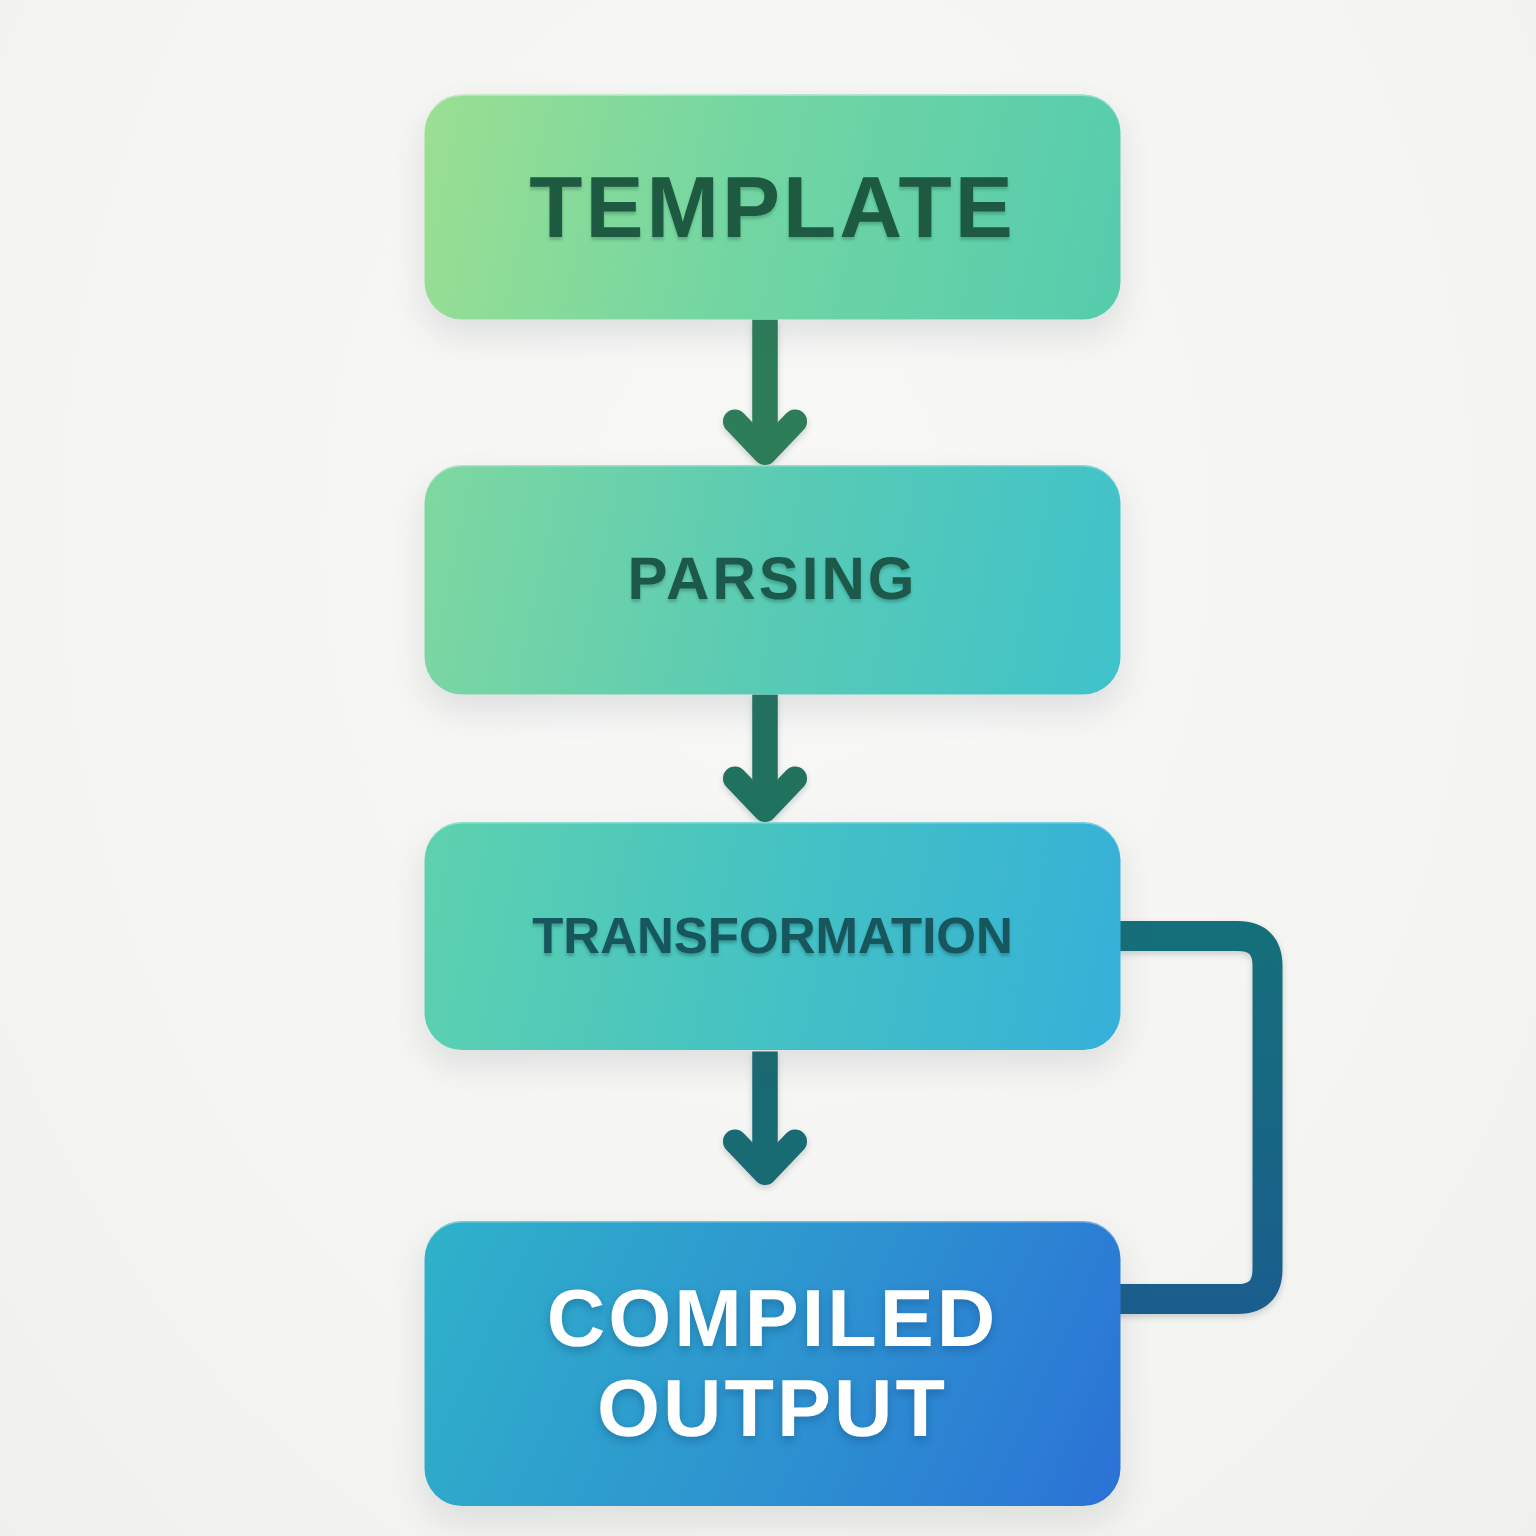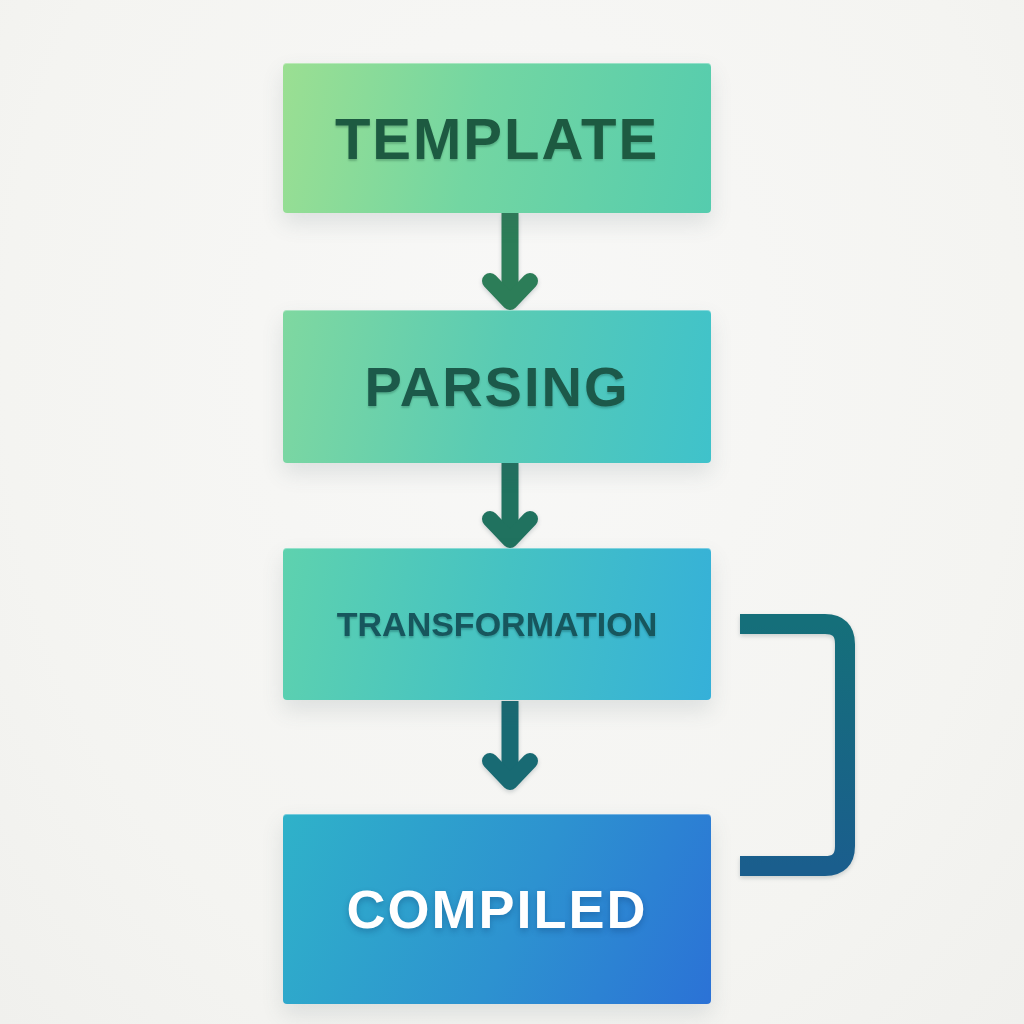--- a/index.html
+++ b/index.html
@@ -11,22 +11,22 @@
     position: relative;
     width: 1024px;
     height: 1024px;
     background: radial-gradient(ellipse at 50% 35%, #f8f8f7 0%, #f4f4f1 70%, #f0f0ed 100%);
     overflow: hidden;
     font-family: "Liberation Sans", "DejaVu Sans", sans-serif;
   }
   .node {
     position: absolute;
     left: 283px;
-    width: 428px;
-    border-radius: 4px;
+    width: 464px;
+    border-radius: 25px;
     display: flex;
     align-items: center;
     justify-content: center;
     flex-direction: column;
     z-index: 2;
     box-shadow: 0 10px 22px rgba(70, 90, 100, 0.14),
                 inset 0 1px 0 rgba(255, 255, 255, 0.35);
   }
   .node .label {
     font-weight: bold;
@@ -43,21 +43,21 @@
     letter-spacing: 2px;
     color: #1d5a41;
     text-shadow: 0 2px 2px rgba(10, 60, 40, 0.25);
   }
   #node-parsing {
     top: 310px;
     height: 153px;
     background: linear-gradient(102deg, #7fd8a0 0%, #59cbb4 50%, #3fc2cb 100%);
   }
   #node-parsing .label {
-    font-size: 56px;
+    font-size: 40px;
     letter-spacing: 2px;
     color: #1c594a;
     text-shadow: 0 2px 2px rgba(8, 55, 45, 0.25);
   }
   #node-transformation {
     top: 548px;
     height: 152px;
     background: linear-gradient(102deg, #5ed2ae 0%, #45c2c3 50%, #35b0d9 100%);
   }
   #node-transformation .label {
@@ -133,16 +133,17 @@
     <div class="label">PARSING</div>
   </div>
 
   <div id="node-transformation" class="node">
     <div class="label">TRANSFORMATION</div>
   </div>
 
   <div id="node-compiled-output" class="node">
     <div class="label">
       <div>COMPILED</div>
+      <div>OUTPUT</div>
     </div>
   </div>
 
 </div>
 
 </body></html>

